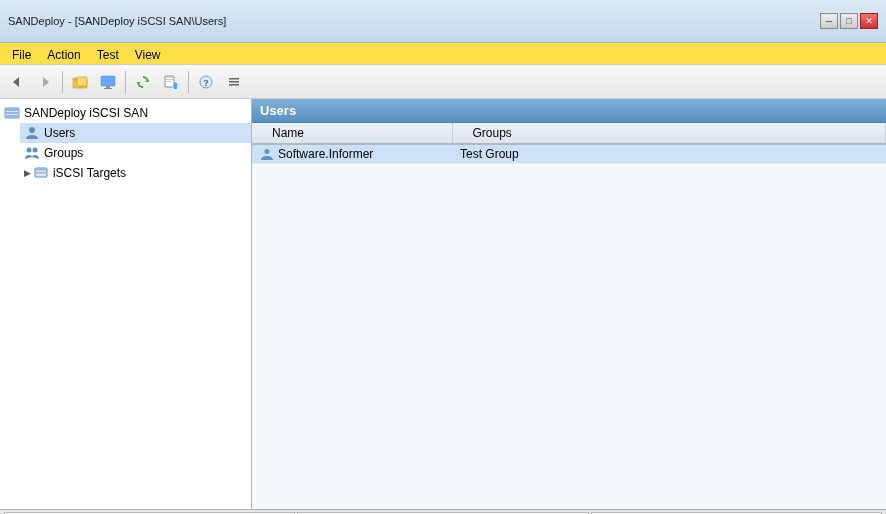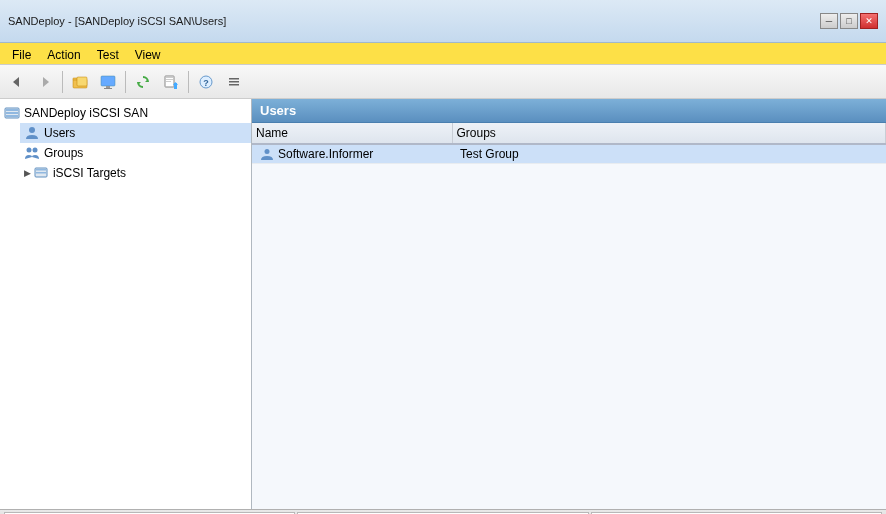--- a/index.html
+++ b/index.html
@@ -148,21 +148,21 @@
     #users-table {
       width: 100%;
       border-collapse: collapse;
       background: white;
     }
     #users-table thead tr {
       background: linear-gradient(to bottom, #eef2f7, #dde4ed);
     }
     #users-table th {
       text-align: left;
-      padding: 3px 4px;
+      padding: 3px 20px;
       font-weight: normal;
       font-size: 12px;
       color: #000;
       border-right: 1px solid #c8cdd5;
       border-bottom: 2px solid #b0b8c8;
     }
     #users-table td {
       padding: 2px 8px;
       font-size: 12px;
       border-bottom: 1px solid #e8ecf0;

